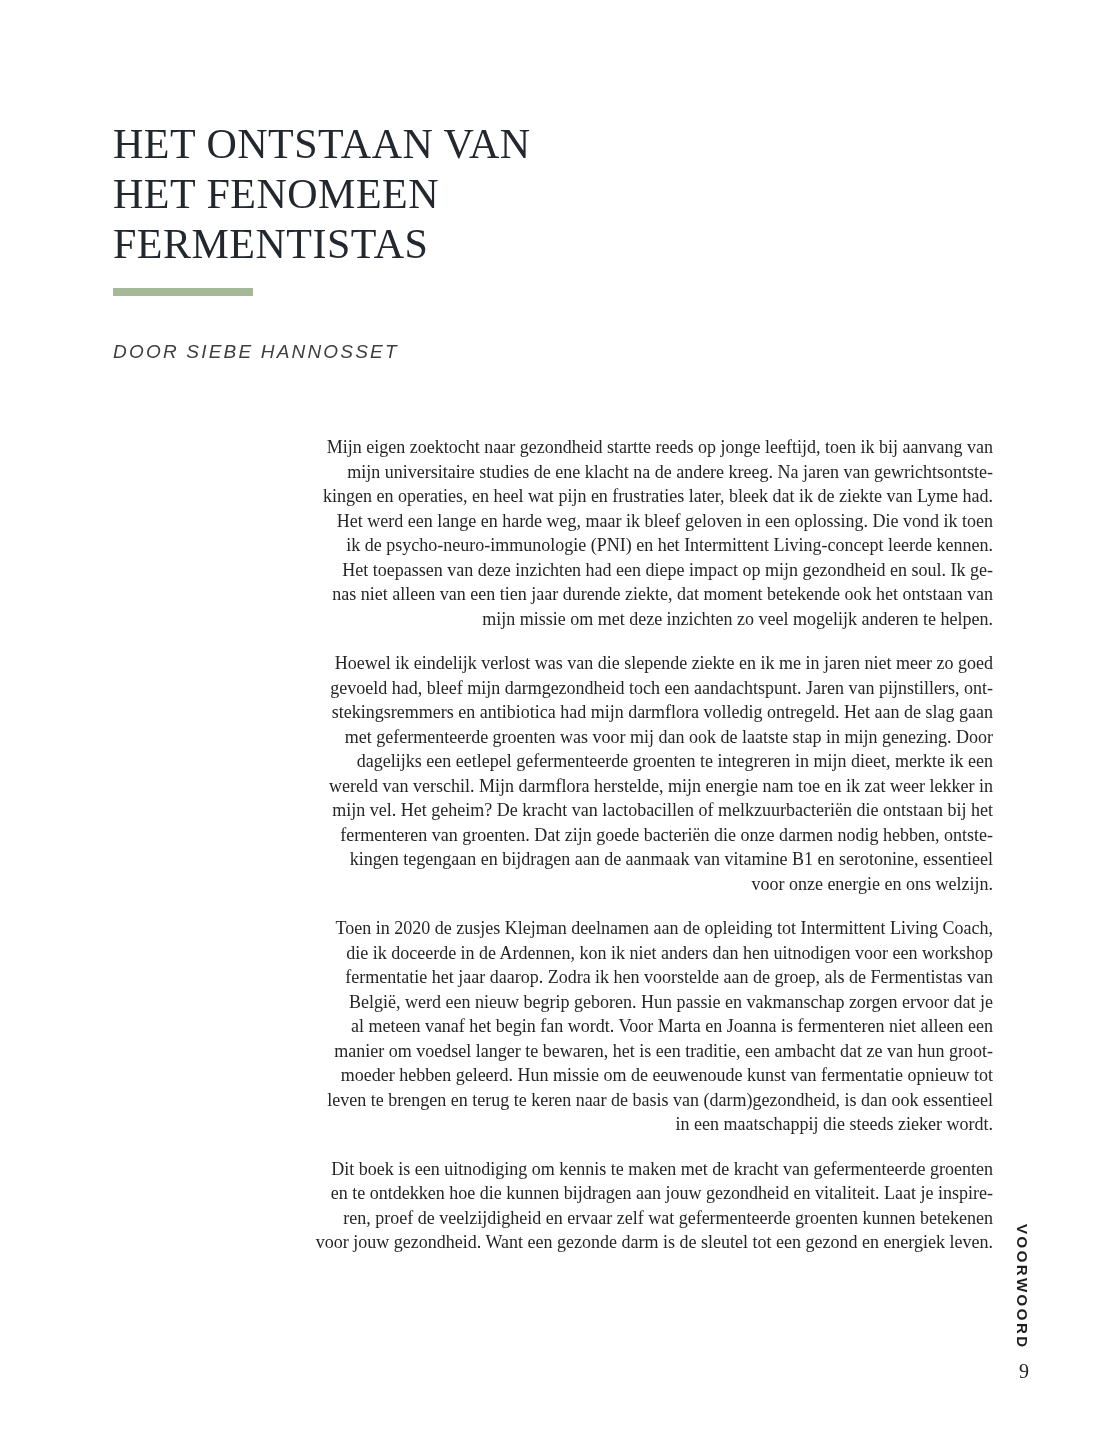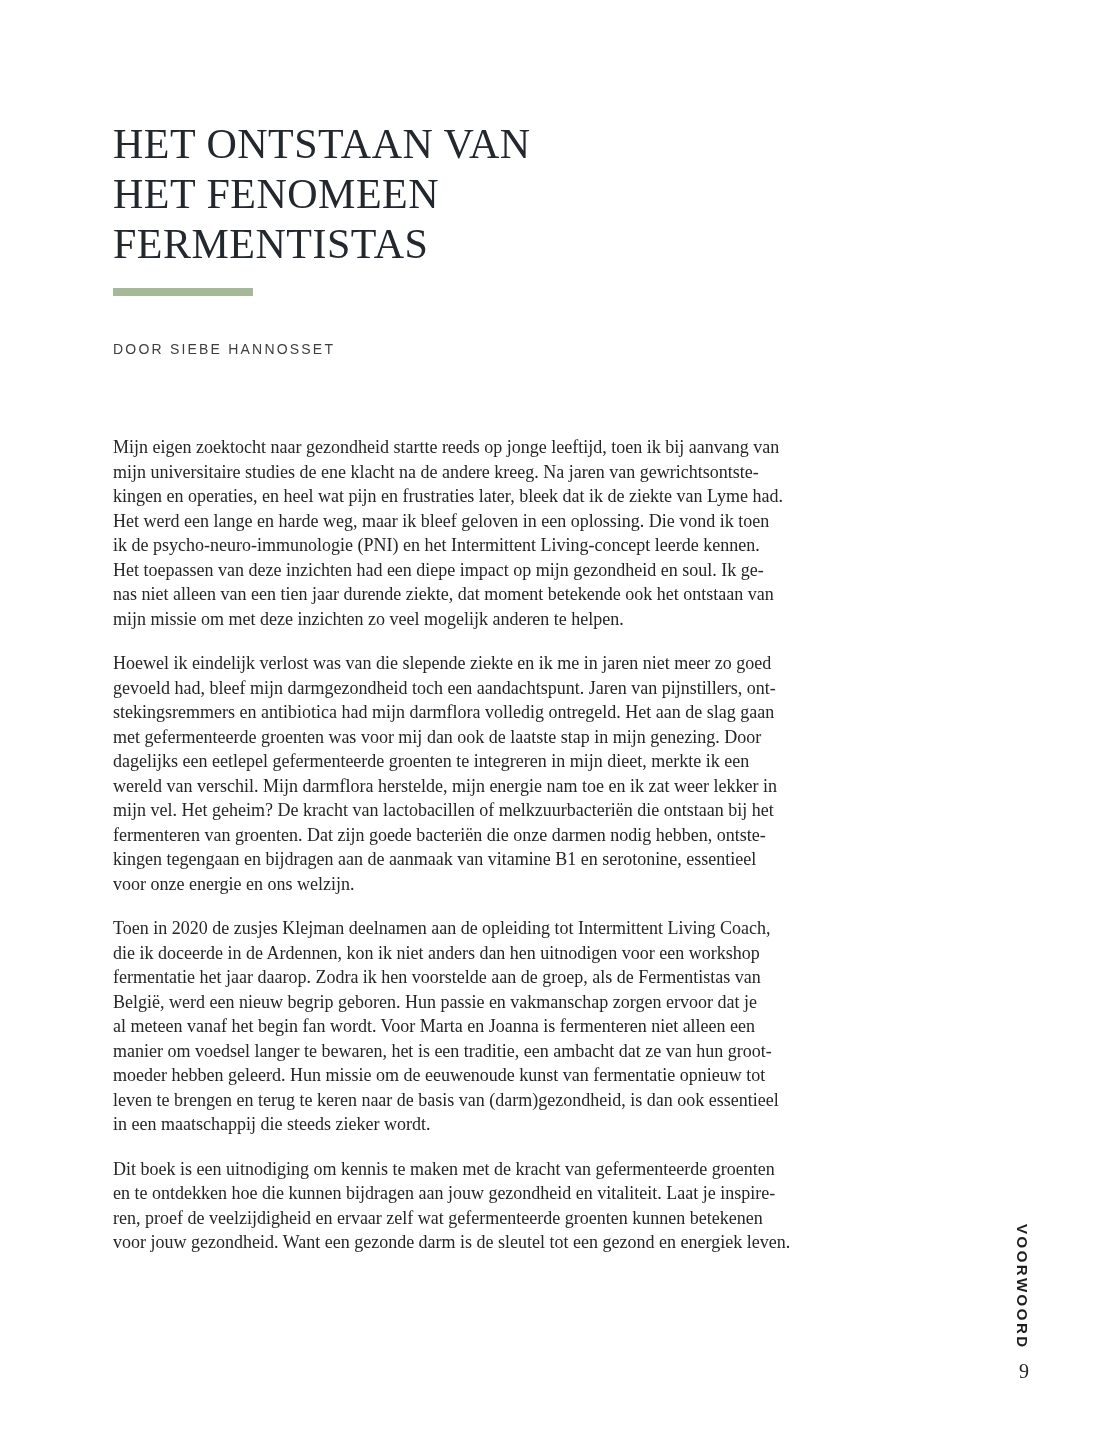--- a/index.html
+++ b/index.html
@@ -39,34 +39,36 @@
     width: 140px;
     height: 8px;
     background: #a5b999;
   }
   .byline {
     position: absolute;
     left: 113px;
     top: 341px;
     font-family: "Liberation Sans", sans-serif;
     font-weight: 400;
-    font-size: 14px;
+    font-size: 19px;
     letter-spacing: 2.2px;
     color: #3e3e42;
     white-space: pre;
+    font-style: italic;
   }
   .body-text {
     position: absolute;
     left: 113px;
     top: 435px;
     width: 880px;
     font-family: "Liberation Serif", serif;
     font-size: 18px;
     line-height: 24.5px;
     color: #262626;
+    text-align: right;
   }
   .body-text p {
     margin: 0 0 20px 0;
     white-space: pre;
   }
   .signature {
     margin-top: 0;
   }
   .sidebar-label {
     position: absolute;

